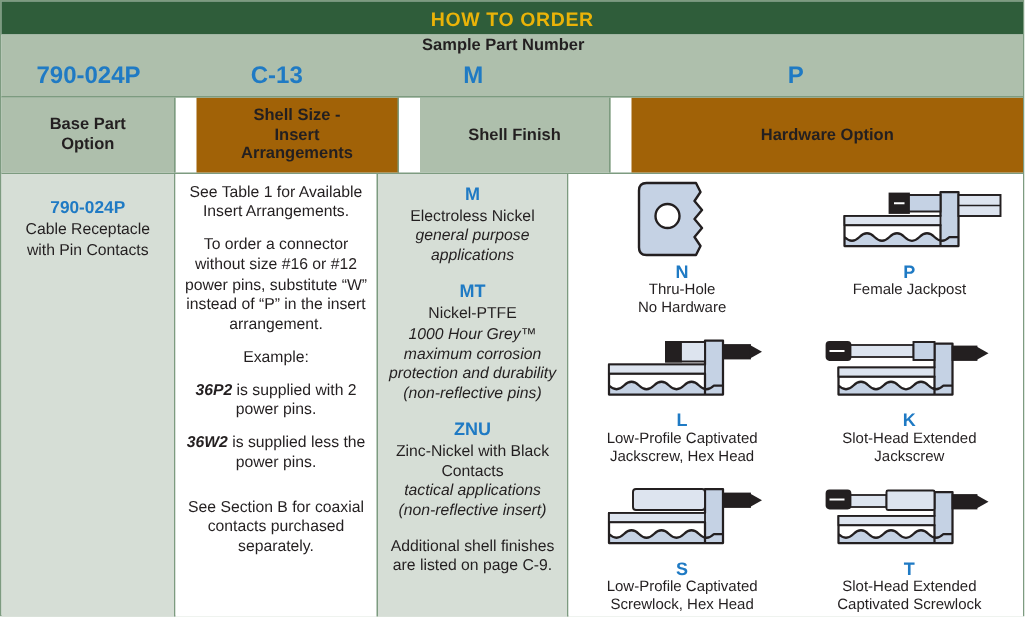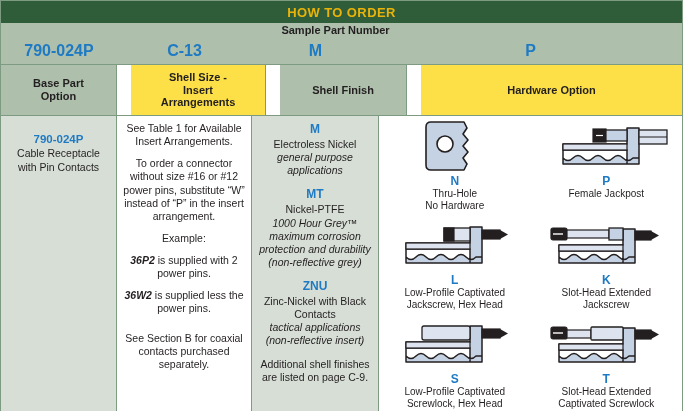--- a/index.html
+++ b/index.html
@@ -60,21 +60,21 @@
     border-bottom:1px solid #7d9b80;
     gap:14px;
   }
   .head-cell{
     display:flex;align-items:center;justify-content:center;
     text-align:center;
     font-size:11px;font-weight:bold;line-height:1.18;
     box-sizing:border-box;
   }
   .head-green{background:#aebfac;}
-  .head-white{background:#fde047;}
+  .head-white{background:#a16207;}
   .vsep{border-right:1px solid #7d9b80;}
 
   
   .body-row{
     display:flex;
     height:297px;
   }
   .body-cell{
     box-sizing:border-box;
     padding:6px 5px 4px;
@@ -194,21 +194,21 @@
         <span class="fcode">M</span>
         <span>Electroless Nickel</span><br>
         <span class="ital">general purpose applications</span>
       </div>
 
       <div class="fblock">
         <span class="fcode">MT</span>
         <span>Nickel-PTFE</span><br>
         <span class="ital">1000 Hour Grey™</span><br>
         <span class="ital">maximum corrosion protection and durability</span><br>
-        <span class="ital">(non-reflective grey)</span>
+        <span class="ital">(non-reflective pins)</span>
       </div>
 
       <div class="fblock">
         <span class="fcode">ZNU</span>
         <span>Zinc-Nickel with Black Contacts</span><br>
         <span class="ital">tactical applications</span><br>
         <span class="ital">(non-reflective insert)</span>
       </div>
 
       <div>Additional shell finishes are listed on page C-9.</div>

